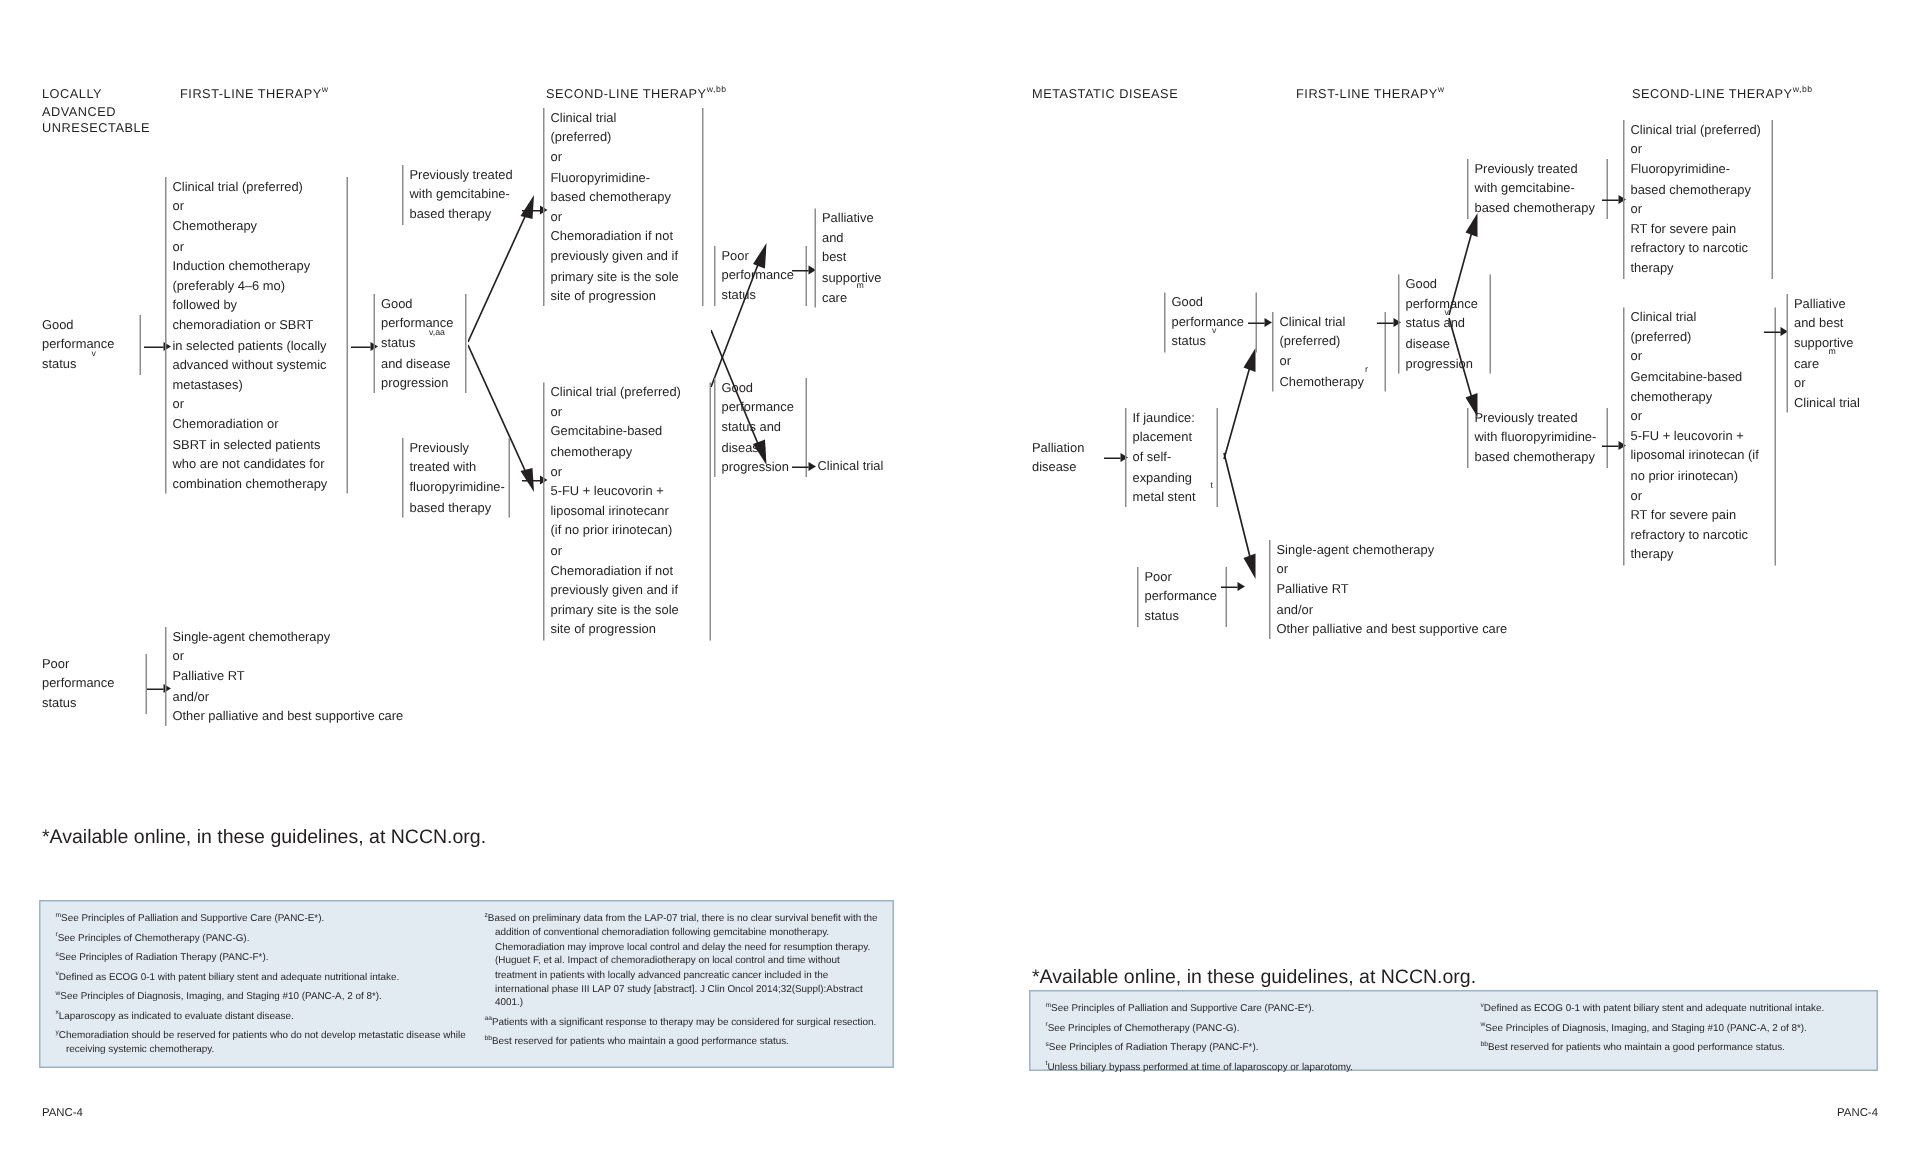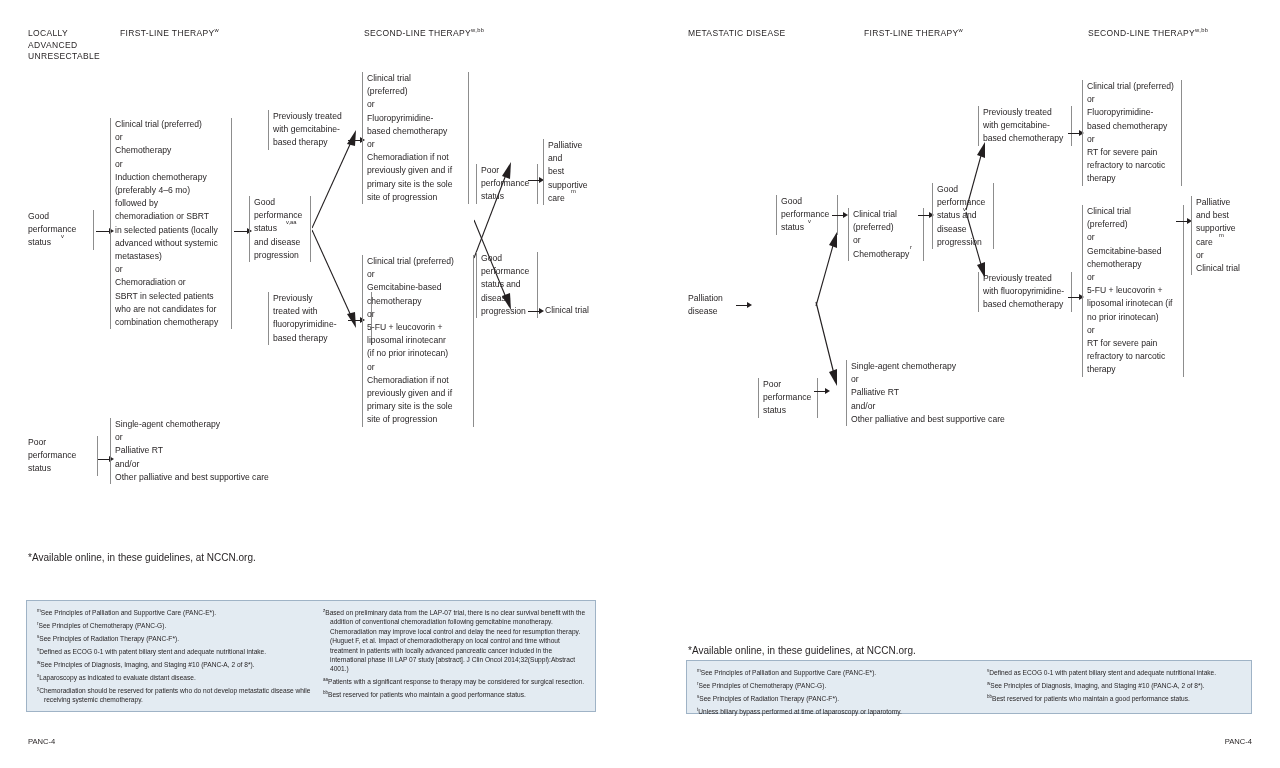--- a/index.html
+++ b/index.html
@@ -13,20 +13,21 @@
   }
   #page { position: relative; width: 1280px; height: 768px; }
 
   .col-head {
     position: absolute;
     font-size: 8.5px;
     letter-spacing: .35px;
     line-height: 11.5px;
     color: #231f20;
     white-space: pre-line;
+    margin-top: 29px;
   }
   sup { font-size: 68%; vertical-align: super; line-height: 0; }
 
   
   .node {
     position: absolute;
     font-size: 8.6px;
     line-height: 13.2px;
     color: #231f20;
   }
@@ -64,21 +65,21 @@
     font-size: 6.6px;
     line-height: 9.4px;
     color: #231f20;
   }
   .footnote-box .fcol { position: absolute; top: 7px; }
   .fn { margin-bottom: 3.6px; text-indent: 0; padding-left: 7px; }
   .fn > .mk { margin-left: -7px; }
 
   .avail {
     position: absolute;
-    font-size: 10px;
+    font-size: 13px;
     line-height: 10px;
   }
   .pgnum {
     position: absolute;
     font-size: 7.6px;
     bottom: 22px;
   }
 </style>
 </head>
 <body>
@@ -171,21 +172,21 @@
 Fluoropyrimidine-
 based chemotherapy
 or
 Chemoradiation if not
 previously given and if
 primary site is the sole
 site of progression</div>
     <div class="rule-r"></div>
   </div>
 
-  <div class="node padded" style="left:268px; top:292px; width:104px;">
+  <div class="node padded" style="left:268px; top:292px; width:72px;">
     <div class="rule-l"></div>
     <div class="txt">Previously
 treated with
 fluoropyrimidine-
 based therapy</div>
     <div class="rule-r"></div>
   </div>
   <div class="harrow" style="left:348px; top:317px; width:17px;">
     <div class="shaft" style="width:12px;"></div>
       <div class="headp" style="left:12px;"></div>
@@ -303,20 +304,30 @@
   <div class="col-head" style="left:864px; top:28px;"><span>FIRST-LINE THERAPY</span><sup>w</sup></div>
   <div class="col-head" style="left:1088px; top:28px;"><span>SECOND-LINE THERAPY</span><sup>w,bb</sup></div>
 
   <div class="plain" style="left:688px; top:292px;"><span>Palliation
 disease</span></div>
   <div class="harrow" style="left:736px; top:302px; width:16px;">
     <div class="shaft" style="width:11px;"></div>
       <div class="headp" style="left:11px;"></div>
   </div>
 
+  <div class="node padded" style="left:750px; top:272px; width:62px;">
+    <div class="rule-l"></div>
+    <div class="txt">If jaundice:
+placement
+of self-
+expanding
+metal stent</div>
+    <sup style="position:absolute; left:57px; top:52px;">t</sup>
+    <div class="rule-r"></div>
+  </div>
 
   <div class="diag" style="left:812px; top:230px; width:32px; height:78px;">
     <svg width="32" height="78" viewBox="0 0 32 78">
       <line x1="4" y1="76" x2="22" y2="12" stroke="#231f20" stroke-width="1.1"></line>
       <polygon points="25,2 17,15 25,18" fill="#231f20"></polygon>
     </svg>
   </div>
   <div class="diag" style="left:812px; top:300px; width:32px; height:90px;">
     <svg width="32" height="90" viewBox="0 0 32 90">
       <line x1="4" y1="2" x2="22" y2="74" stroke="#231f20" stroke-width="1.1"></line>

